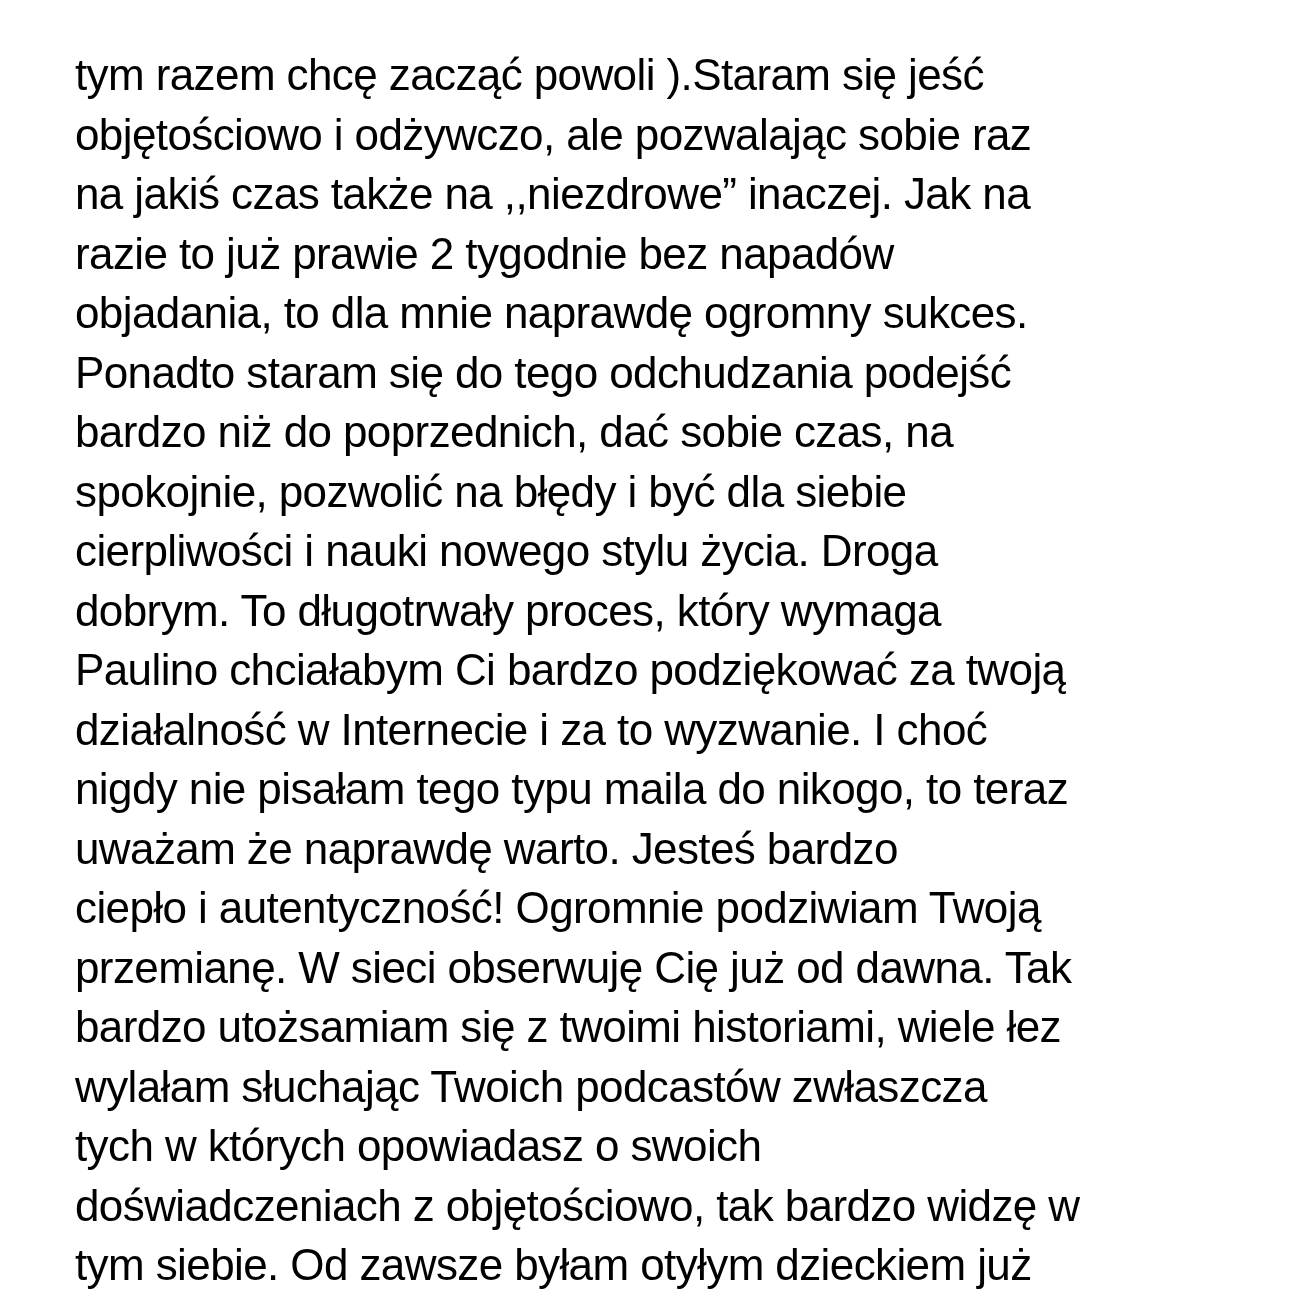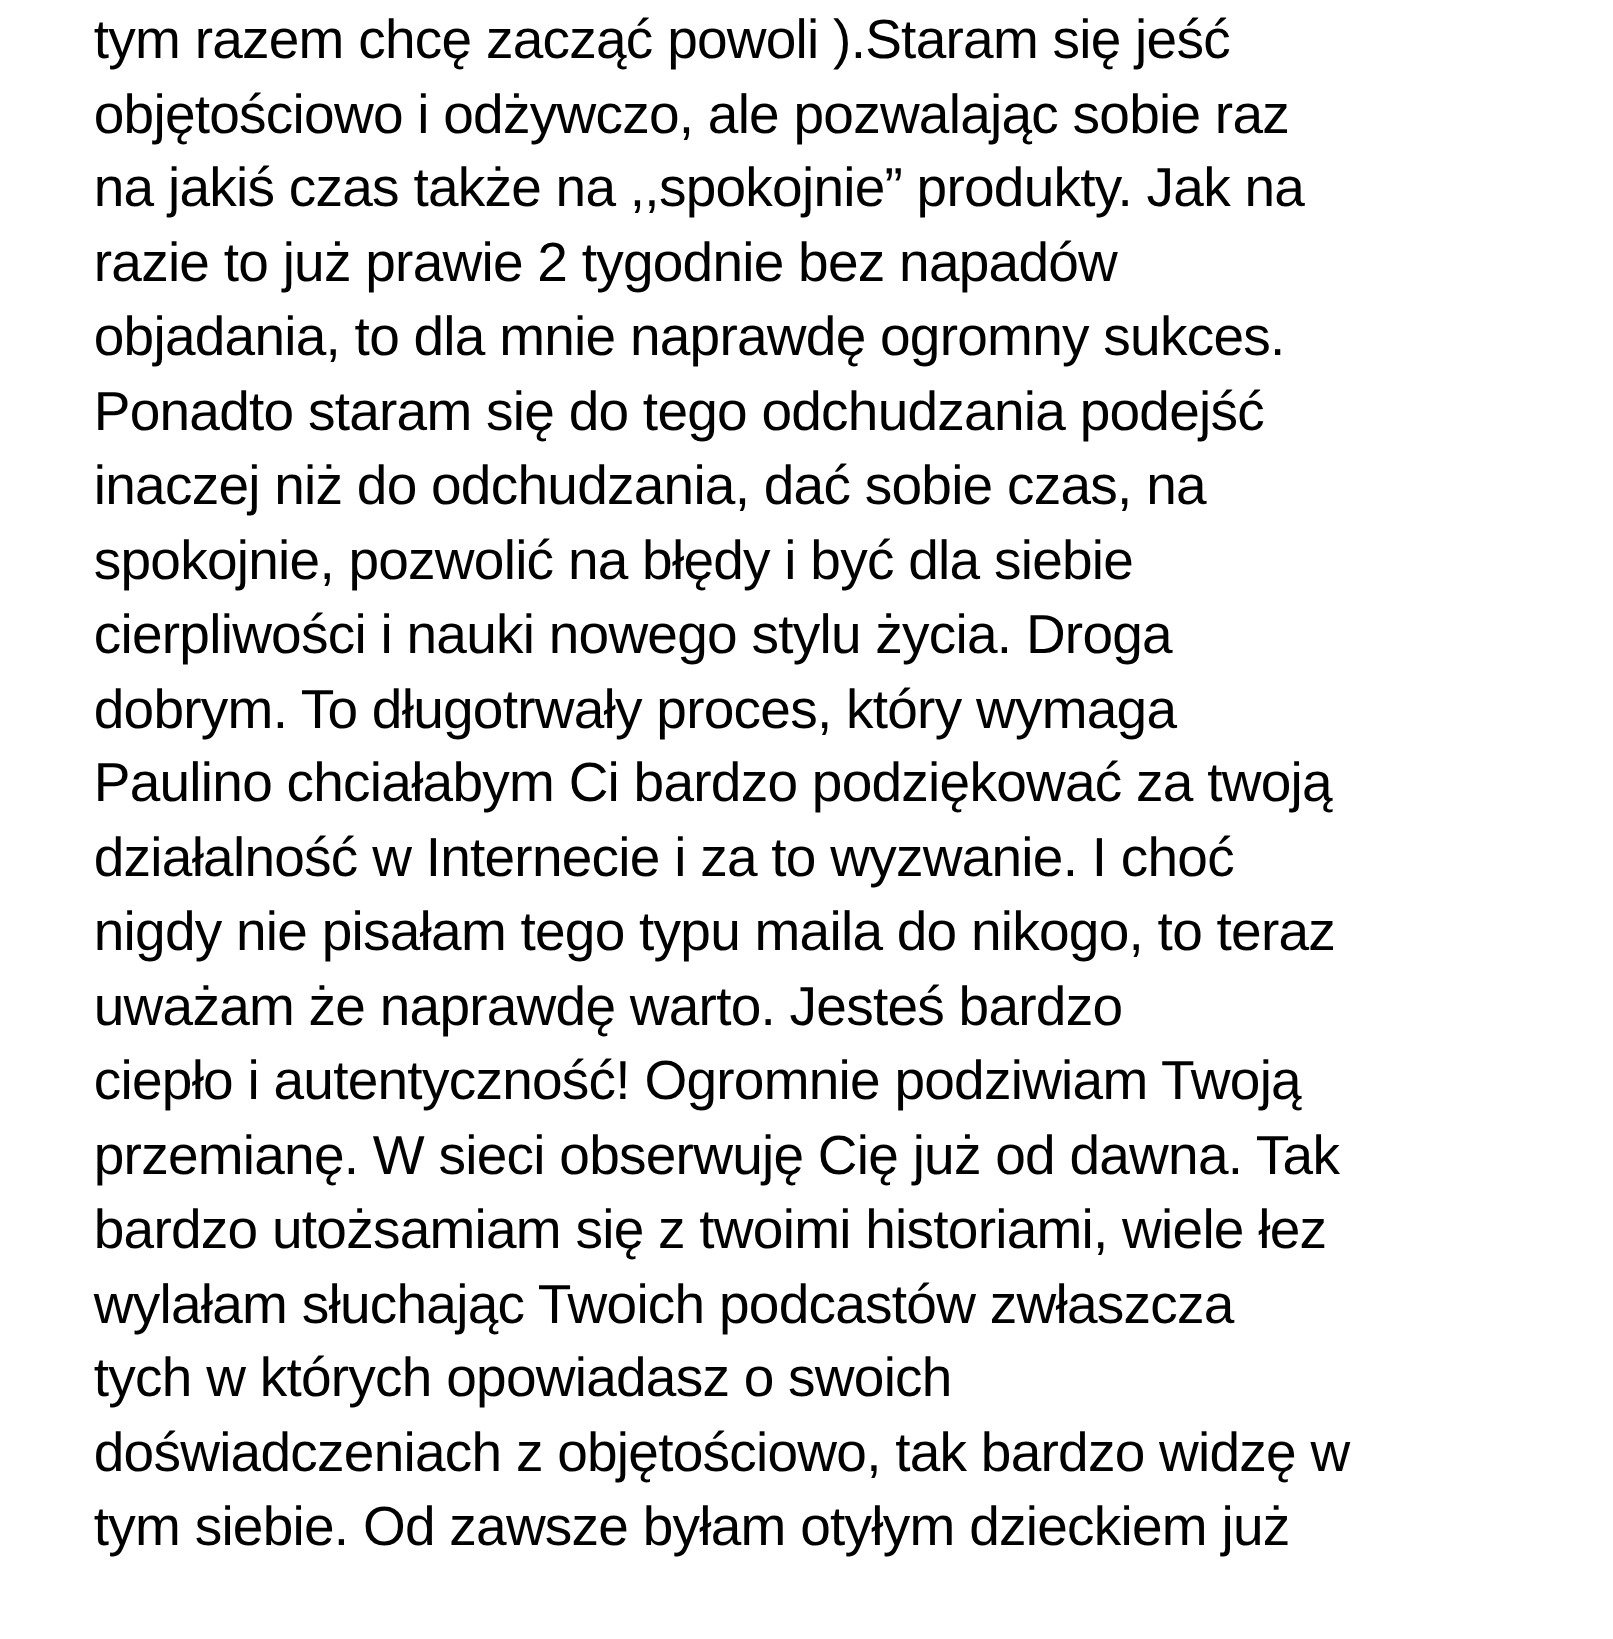--- a/index.html
+++ b/index.html
@@ -14,37 +14,38 @@
   }
   .text-block {
     box-sizing: border-box;
     padding: 2px 40px 0 75px;
     font-family: "Liberation Sans", "DejaVu Sans", sans-serif;
     font-size: 44px;
     font-weight: 400;
     line-height: 59.5px;
     letter-spacing: -0.6px;
     color: #000000;
+    margin-top: 43px;
   }
   .line {
     white-space: nowrap;
     height: 59.5px;
   }
 </style>
 </head>
 <body>
 
 <main class="text-block">
   <div class="line">tym razem chcę zacząć powoli ).Staram się jeść</div>
   <div class="line">objętościowo i odżywczo, ale pozwalając sobie raz</div>
-  <div class="line">na jakiś czas także na ,,spokojnie” produkty. Jak na</div>
+  <div class="line">na jakiś czas także na ,,niezdrowe” inaczej. Jak na</div>
   <div class="line">razie to już prawie 2 tygodnie bez napadów</div>
   <div class="line">objadania, to dla mnie naprawdę ogromny sukces.</div>
   <div class="line">Ponadto staram się do tego odchudzania podejść</div>
-  <div class="line">inaczej niż do odchudzania, dać sobie czas, na</div>
+  <div class="line">bardzo niż do poprzednich, dać sobie czas, na</div>
   <div class="line">spokojnie, pozwolić na błędy i być dla siebie</div>
   <div class="line">cierpliwości i nauki nowego stylu życia. Droga</div>
   <div class="line">dobrym. To długotrwały proces, który wymaga</div>
   <div class="line">Paulino chciałabym Ci bardzo podziękować za twoją</div>
   <div class="line">działalność w Internecie i za to wyzwanie. I choć</div>
   <div class="line">nigdy nie pisałam tego typu maila do nikogo, to teraz</div>
   <div class="line">uważam że naprawdę warto. Jesteś bardzo</div>
   <div class="line">ciepło i autentyczność! Ogromnie podziwiam Twoją</div>
   <div class="line">przemianę. W sieci obserwuję Cię już od dawna. Tak</div>
   <div class="line">bardzo utożsamiam się z twoimi historiami, wiele łez</div>

